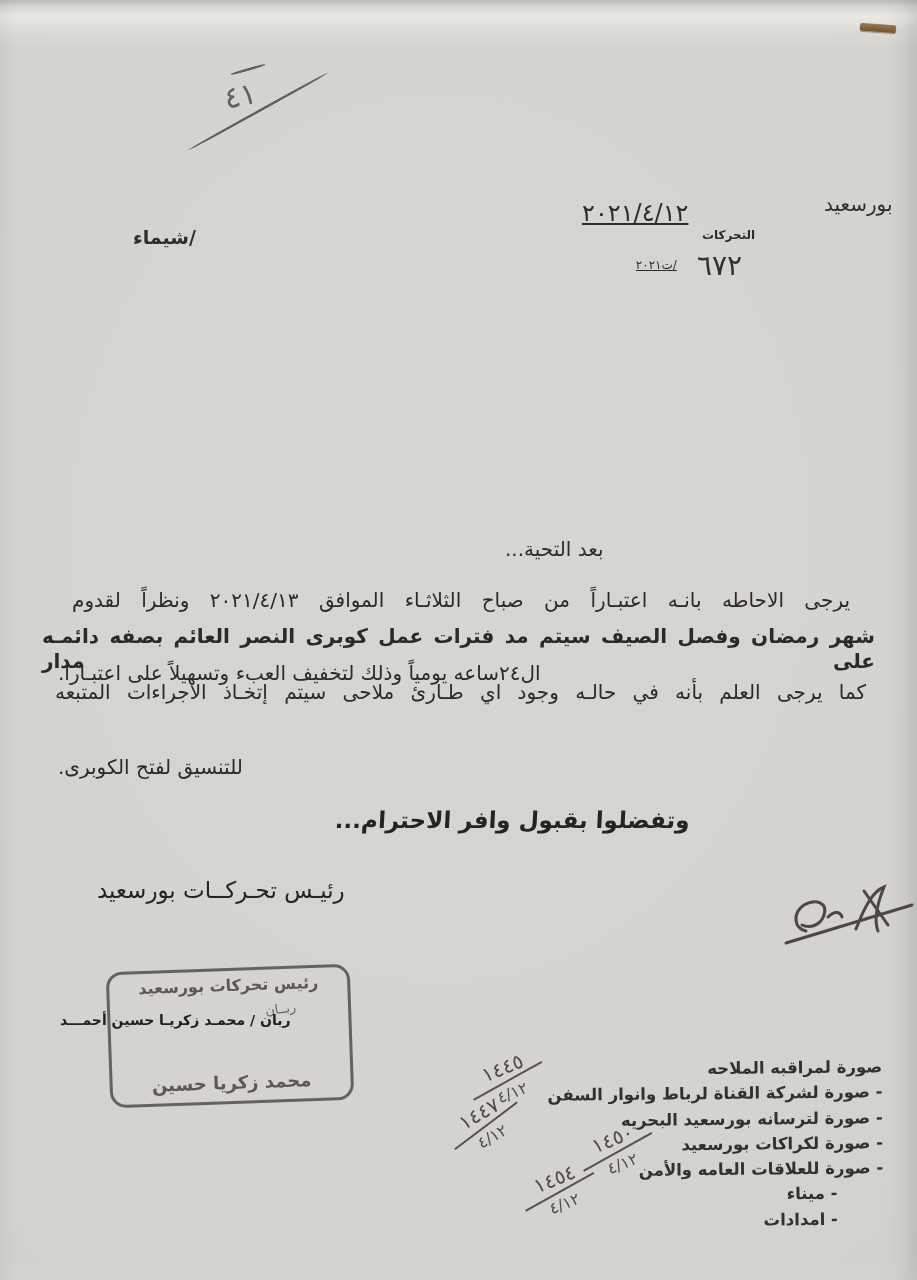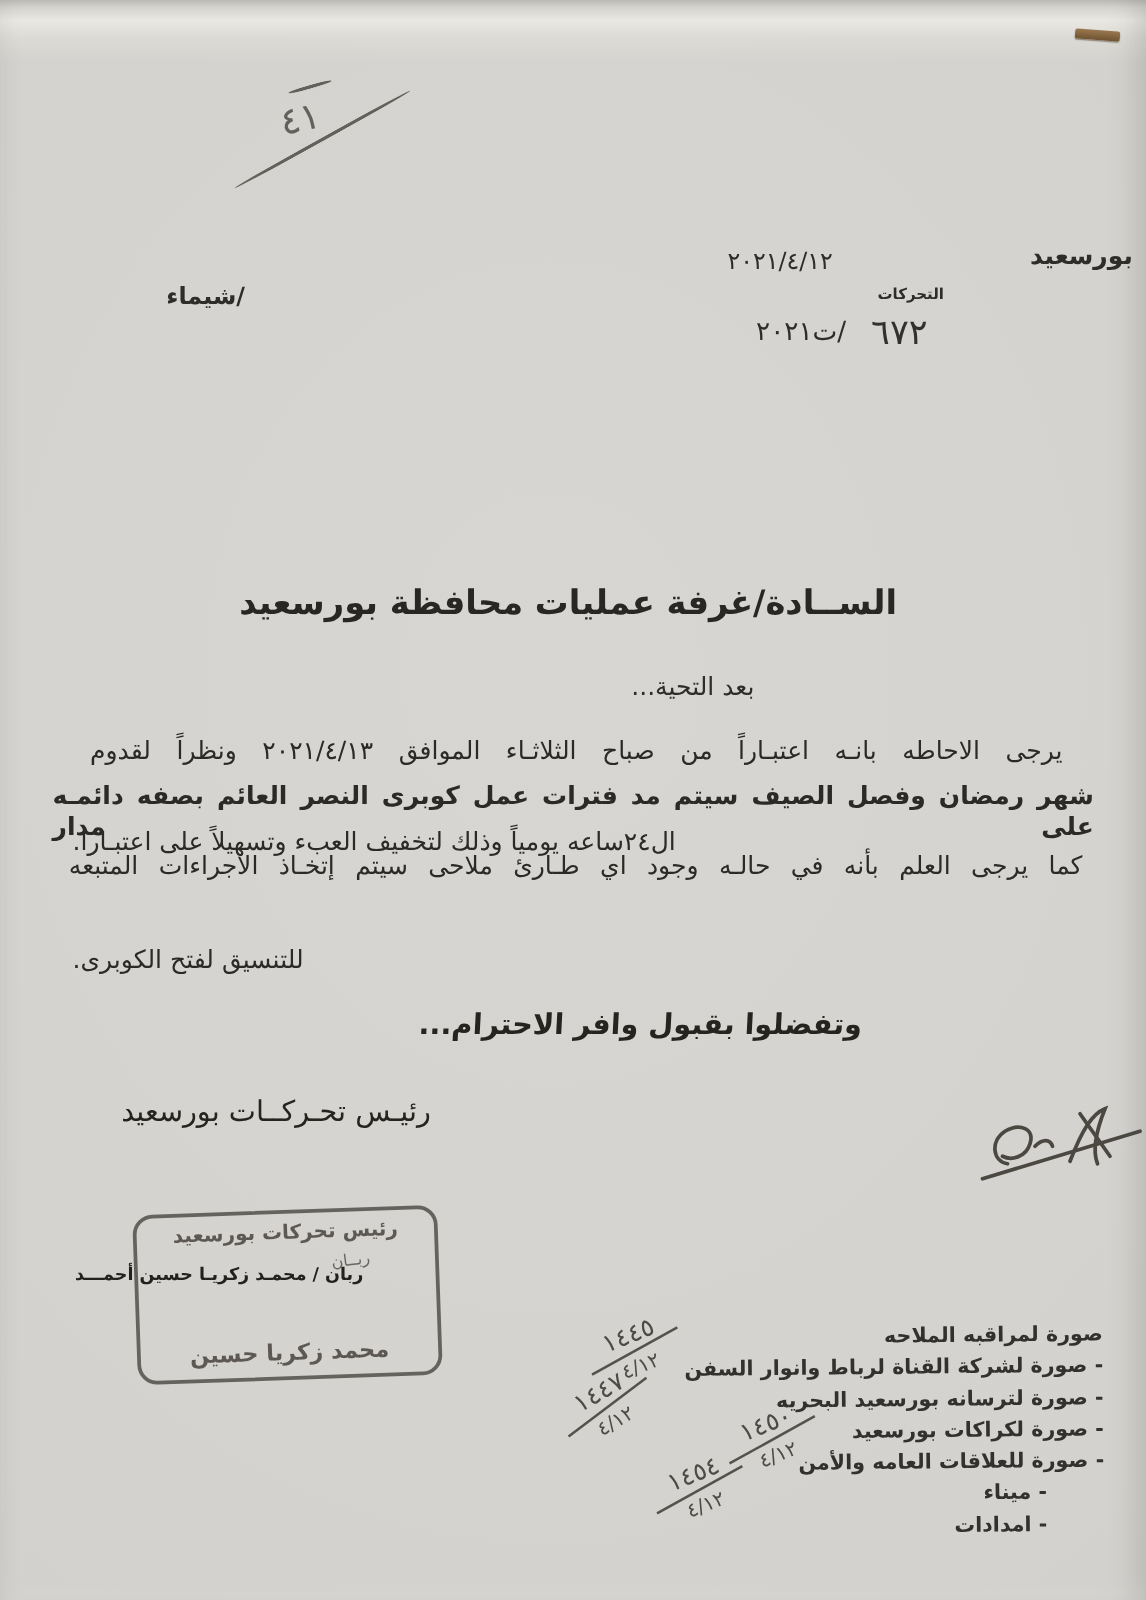--- a/index.html
+++ b/index.html
@@ -20,26 +20,26 @@
     background:linear-gradient(180deg,#9a7850,#6f5331);transform:rotate(4deg);
     box-shadow:0 1px 1px rgba(60,45,25,.5);}
 
   
   .hw-mark{position:absolute;left:168px;top:52px;width:190px;height:110px;color:#63615b;}
   .hw-mark-text{position:absolute;left:56px;top:26px;font-size:30px;transform:rotate(-12deg);}
   .hw-mark-slash{position:absolute;left:10px;top:58px;width:160px;border-top:3.5px solid #63615b;transform:rotate(-29deg);border-radius:50%;}
   .hw-mark-bar{position:absolute;left:62px;top:16px;width:36px;border-top:3px solid #63615b;transform:rotate(-16deg);border-radius:50%;}
 
   
-  .hdr-city{left:824px;top:192px;font-size:20px;font-weight:bold;}
-  .hdr-date{left:582px;top:198px;font-size:19px;letter-spacing:2px;}
+  .hdr-city{left:824px;top:192px;font-size:20px;font-weight:normal;}
+  .hdr-date{left:582px;top:198px;font-size:24px;letter-spacing:2px;text-decoration:underline;}
   .hdr-dept{left:702px;top:228px;font-size:12px;font-weight:bold;}
   .hdr-ref{left:572px;top:248px;width:170px;display:flex;direction:rtl;align-items:center;gap:20px;}
   .ref-num{font-size:28px;color:#33312d;letter-spacing:3px;}
-  .ref-year{font-size:21px;}
+  .ref-year{font-size:12px;text-decoration:underline;}
   .clerk{left:133px;top:226px;font-size:19px;font-weight:bold;}
 
   .title{left:162px;top:466px;width:585px;text-align:center;font-size:27px;font-weight:bold;color:#292723;}
   .salutation{left:505px;top:537px;font-size:20px;}
 
   .bodyline{font-size:20px;color:#2c2a26;}
   .stretch{text-align:justify;text-align-last:justify;white-space:normal;}
   .p1l1{left:72px;top:588px;width:778px;}
   .p1l2{left:42px;top:624px;width:833px;font-weight:bold;}
   .p1l3{left:58px;top:661px;}
@@ -90,21 +90,20 @@
 
   <div class="abs hdr-city">بورسعيد</div>
   <div class="abs hdr-date">٢٠٢١/٤/١٢</div>
   <div class="abs hdr-dept">التحركات</div>
   <div class="abs hdr-ref">
     <span class="ref-num">٦٧٢</span>
     <span class="ref-year">/ت٢٠٢١</span>
   </div>
   <div class="abs clerk">/شيماء</div>
 
-  <div class="abs title">الســادة/غرفة عمليات محافظة بورسعيد</div>
   <div class="abs salutation">بعد التحية...</div>
 
   <div class="abs bodyline stretch p1l1">يرجى الاحاطه بانـه اعتبـاراً من صباح الثلاثـاء الموافق ٢٠٢١/٤/١٣ ونظراً لقدوم</div>
   <div class="abs bodyline stretch p1l2">شهر رمضان وفصل الصيف سيتم مد فترات عمل كوبرى النصر العائم بصفه دائمـه على مدار</div>
   <div class="abs bodyline p1l3">ال٢٤ساعه يومياً وذلك لتخفيف العبء وتسهيلاً على اعتبـارا.</div>
   <div class="abs bodyline stretch p2l1">كما يرجى العلم بأنه في حالـه وجود اي طـارئ ملاحى سيتم إتخـاذ الاجراءات المتبعه</div>
   <div class="abs bodyline p2l2">للتنسيق لفتح الكوبرى.</div>
 
   <div class="abs closing">وتفضلوا بقبول وافر الاحترام...</div>
   <div class="abs signer-title">رئيـس تحـركــات بورسعيد</div>

